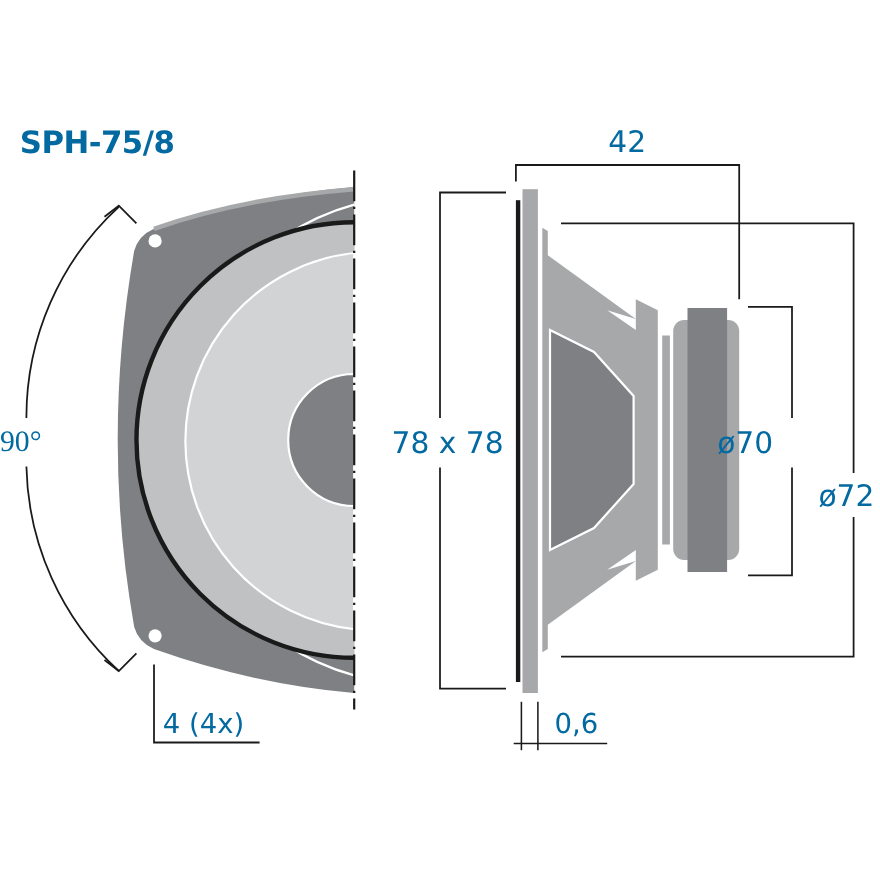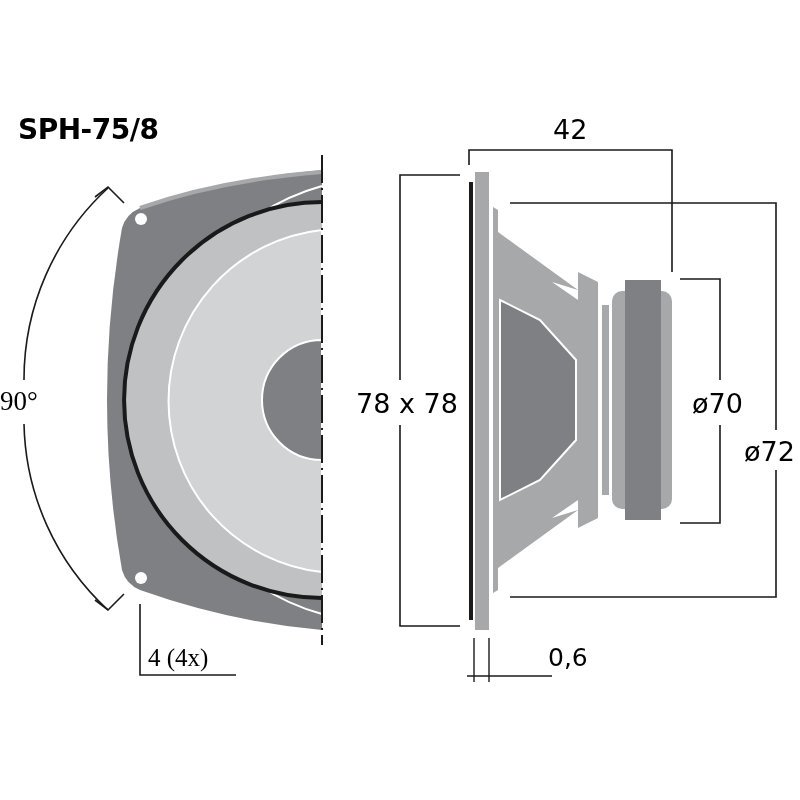--- a/index.html
+++ b/index.html
@@ -1,18 +1,18 @@
 <!DOCTYPE html>
 <html><head>
 <meta charset="utf-8">
 <style>
   html, body { margin: 0; padding: 0; background: #ffffff; }
   body { width: 800px; height: 800px; position: relative; overflow: hidden; font-family: "DejaVu Sans", sans-serif; }
   svg { position: absolute; left: 0; top: 0; }
-  .lbl { position: absolute; color: #000000; white-space: nowrap; line-height: 1; }
+  .lbl { position: absolute; color: #0369a1; white-space: nowrap; line-height: 1; }
   .title { left: 18px; top: 116px; font-size: 28px; font-weight: bold; letter-spacing: -0.5px; }
   .dim { font-size: 27px; }
 </style>
 </head>
 <body>
 
 <svg width="800" height="800" viewBox="0 0 800 800">
 
   <g>
 
@@ -72,18 +72,18 @@
     <polyline points="720,425 720,523 680,523" stroke="#1a1a1a" stroke-width="1.6" fill="none"></polyline>
 
     <line x1="474" y1="638" x2="474" y2="682" stroke="#1a1a1a" stroke-width="1.4"></line>
     <line x1="489" y1="638" x2="489" y2="682" stroke="#1a1a1a" stroke-width="1.4"></line>
     <line x1="467" y1="676" x2="552" y2="676" stroke="#1a1a1a" stroke-width="1.4"></line>
   </g>
 </svg>
 
 <div class="lbl title">SPH-75/8</div>
 <div class="lbl dim" style="left:0px; top:388px;font-family:Liberation Serif, serif;">90°</div>
-<div class="lbl dim" style="left:148px; top:645px; font-size:25px;font-family:Liberation Serif, serif;">4 (4x)</div>
+<div class="lbl dim" style="left:148px; top:645px; font-size:25px;">4 (4x)</div>
 <div class="lbl dim" style="left:553px; top:116px;">42</div>
 <div class="lbl dim" style="left:356px; top:390px;">78 x 78</div>
-<div class="lbl dim" style="left:692px; top:390px;">ø70</div>
+<div class="lbl dim" style="left:652px; top:390px;">ø70</div>
 <div class="lbl dim" style="left:744px; top:438px;">ø72</div>
-<div class="lbl dim" style="left:504px; top:645px; font-size:25px;margin-left:44px;">0,6</div>
+<div class="lbl dim" style="left:504px; top:645px; font-size:25px;">0,6</div>
 
 </body></html>

